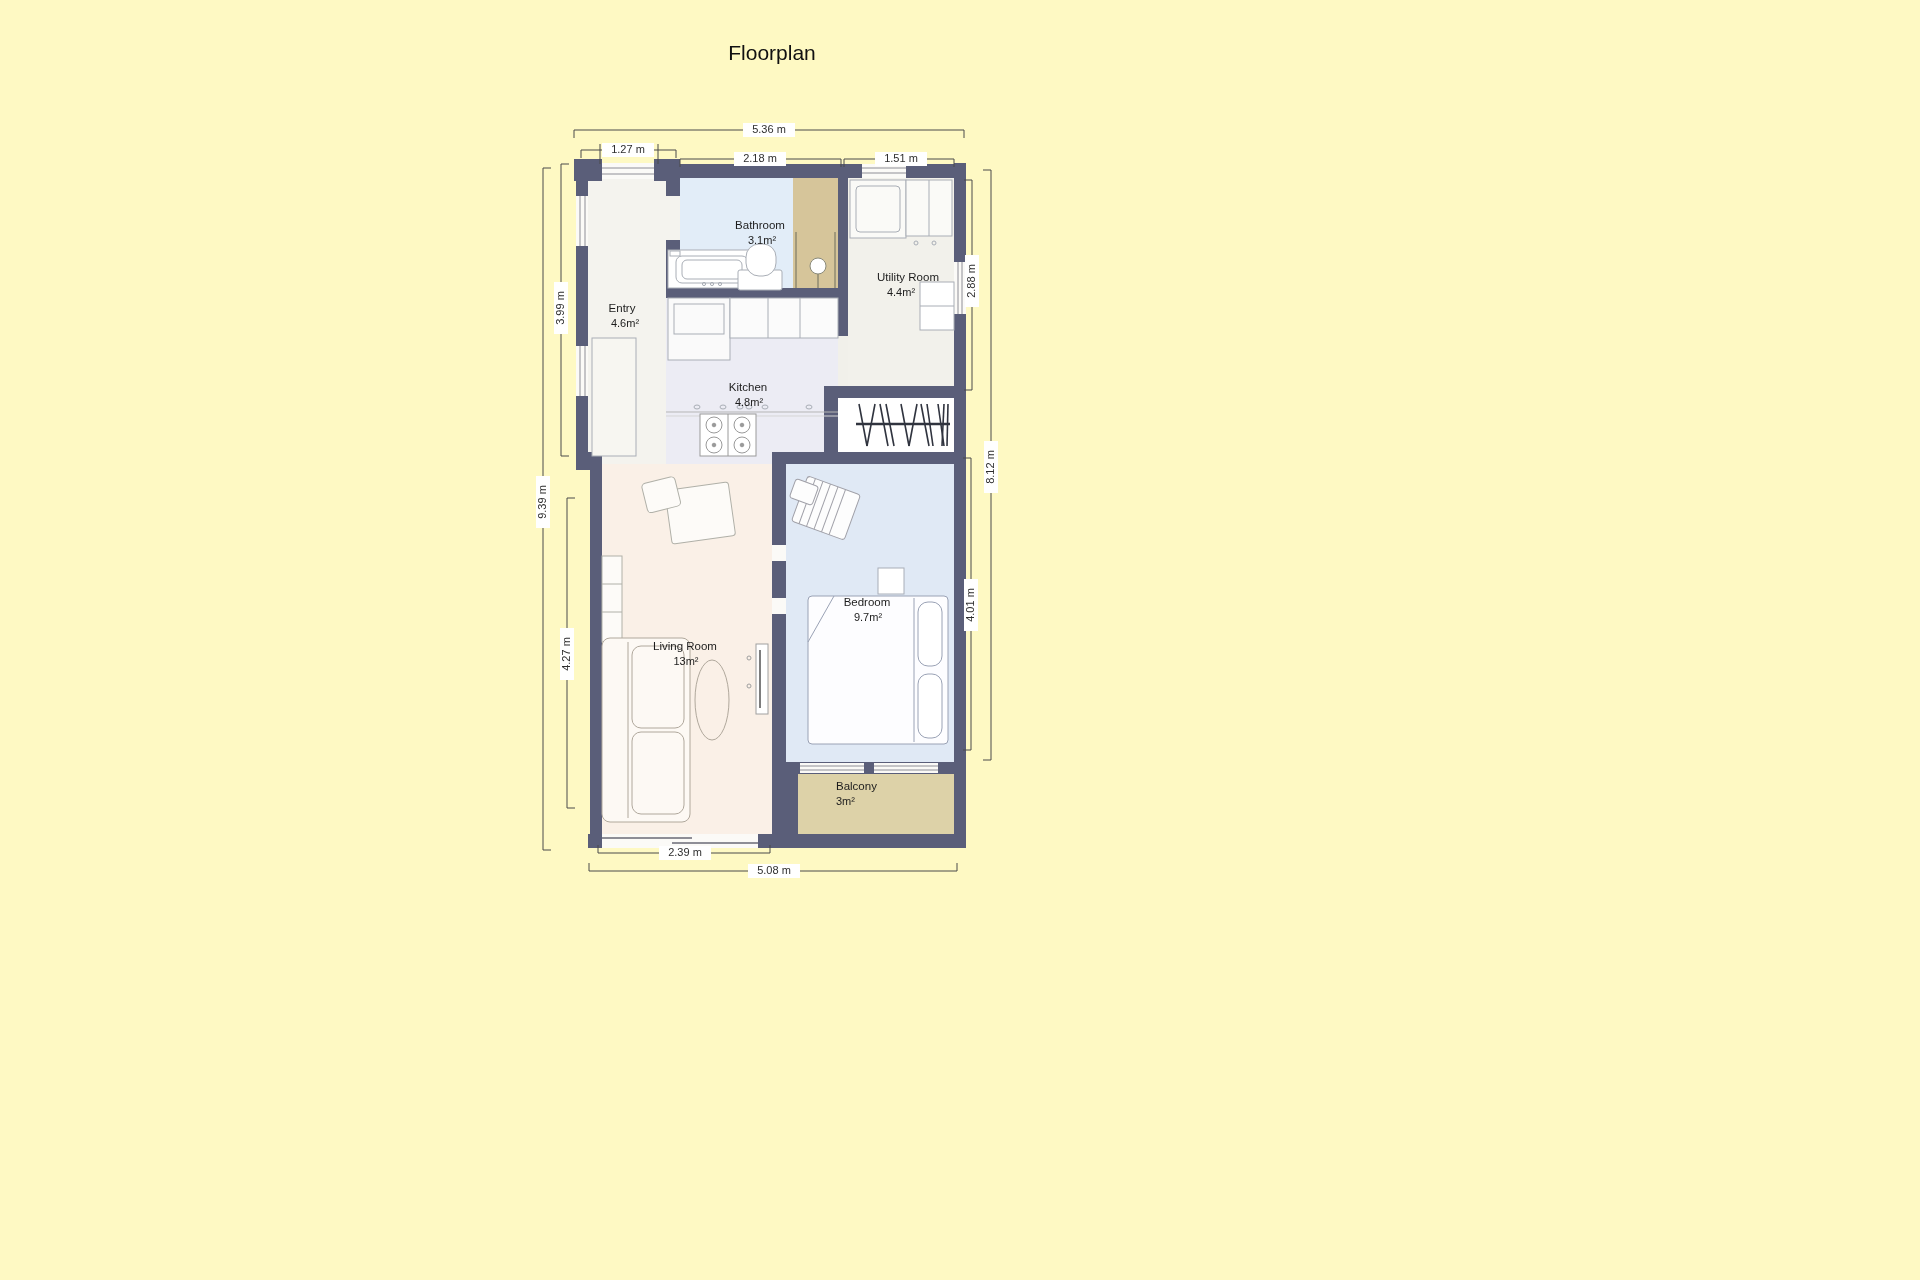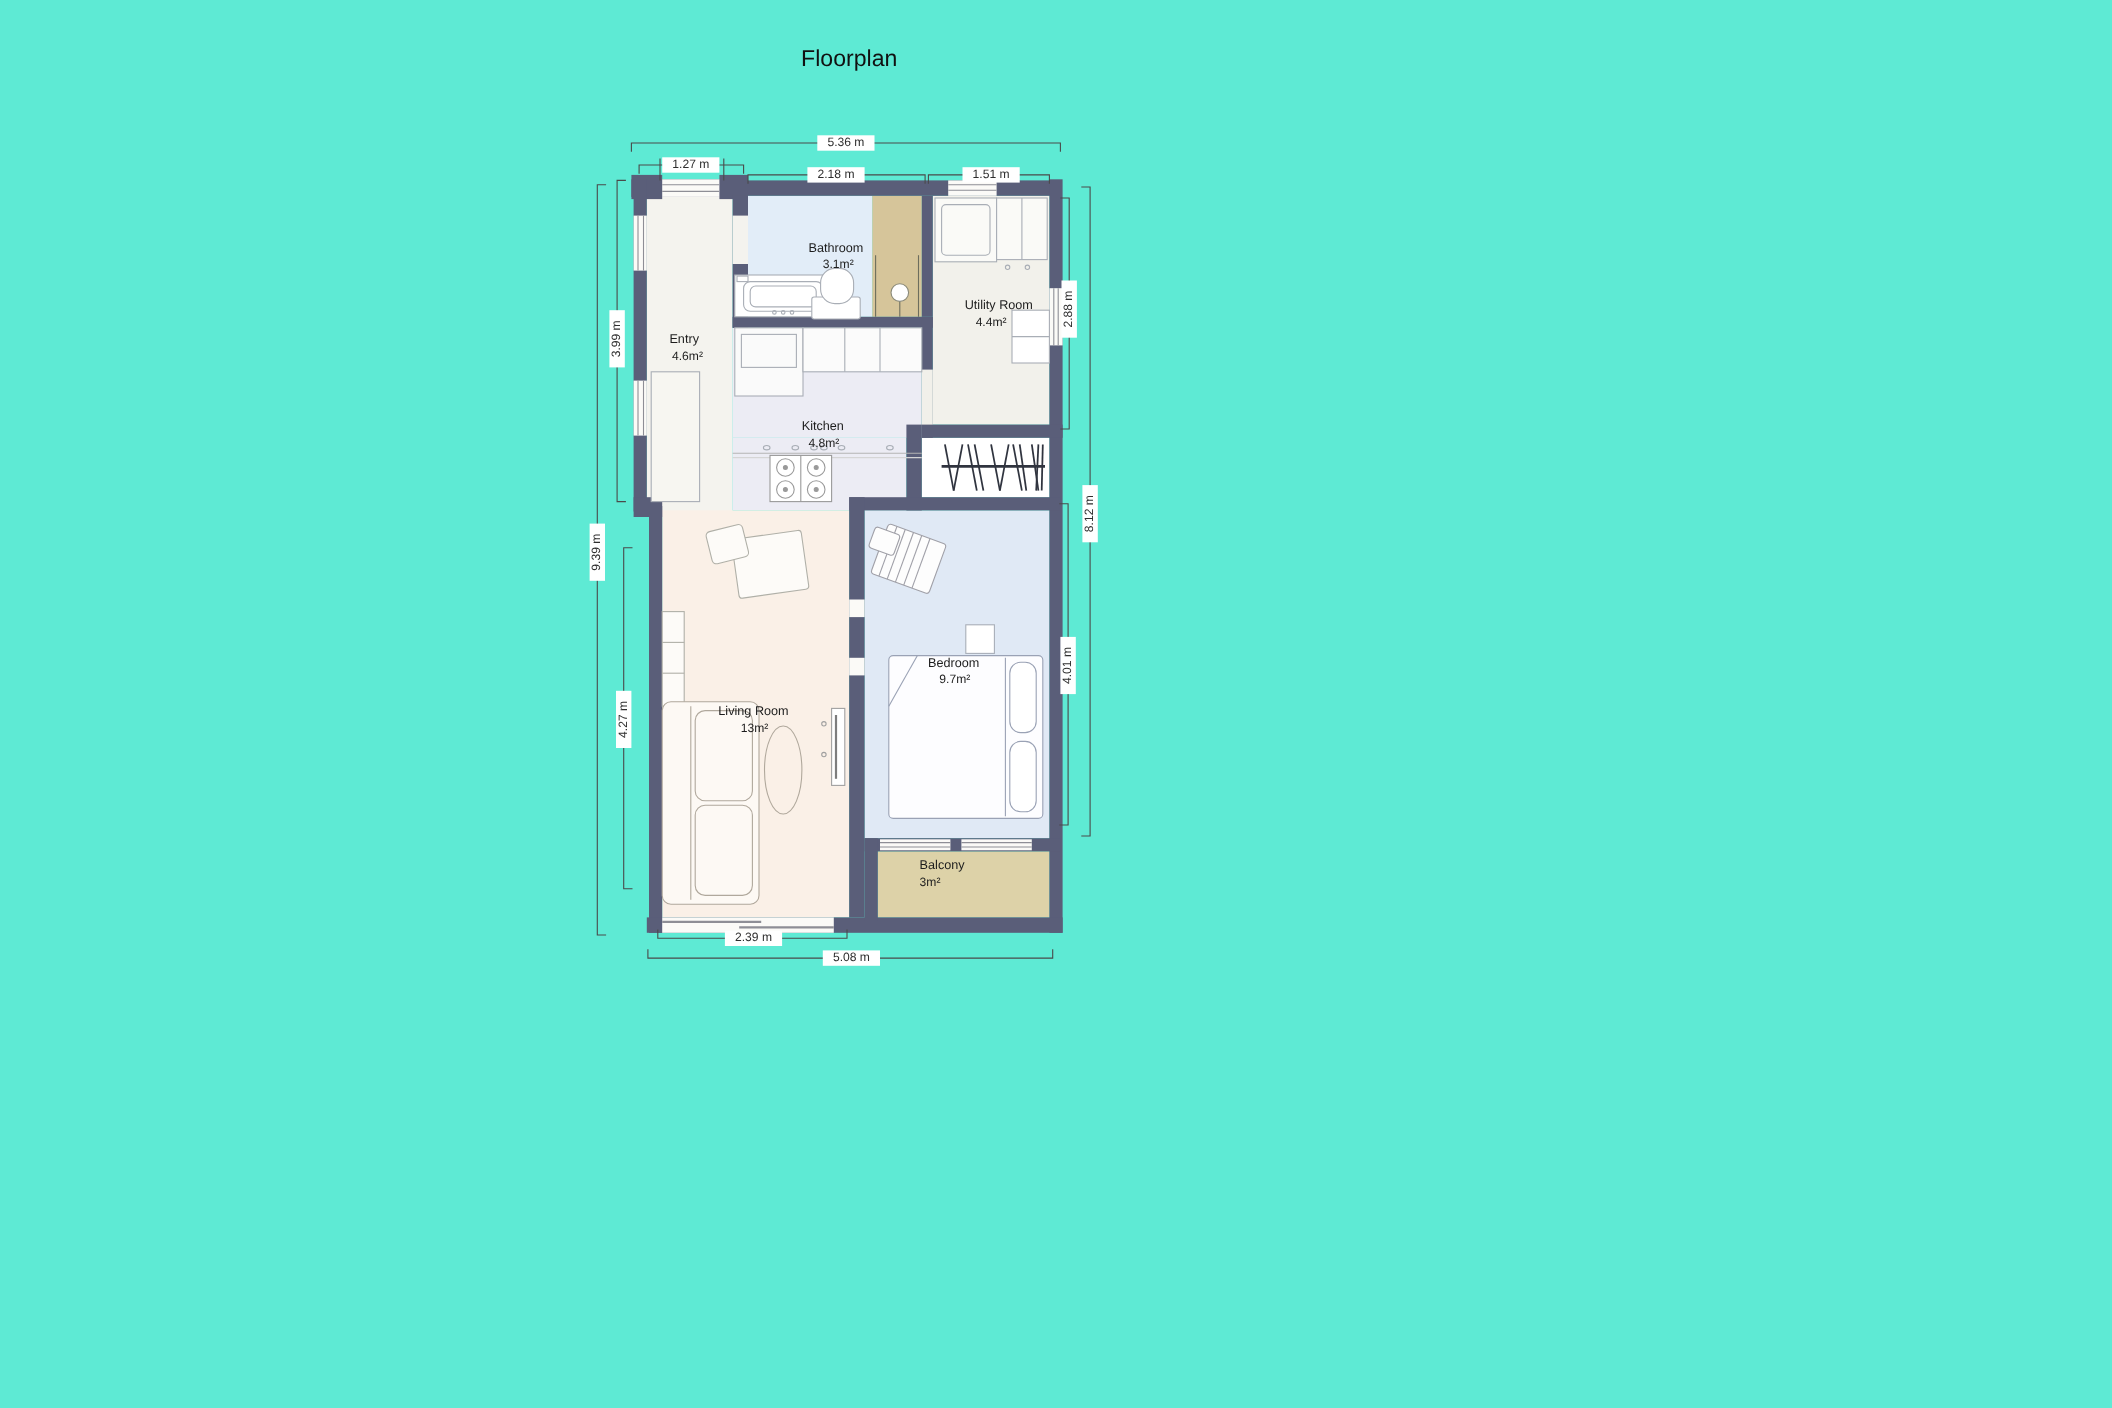--- a/index.html
+++ b/index.html
@@ -1,17 +1,17 @@
 <!DOCTYPE html>
 <html><head>
 <meta charset="utf-8">
 <style>
   html,body{margin:0;padding:0;background:#ffffff;}
   body{font-family:"Liberation Sans", sans-serif;}
-  .stage{position:relative;width:1920px;height:1280px;background:#5eead4;overflow:hidden;}
+  .stage{position:relative;width:1920px;height:1280px;background:#fef9c3;overflow:hidden;}
   svg{display:block;}
   text{font-family:"Liberation Sans", sans-serif;}
   .room-name{font-size:11.5px;fill:#1d1d1d;}
   .room-area{font-size:11px;fill:#1d1d1d;}
   .dim-text{font-size:11px;fill:#2e2e2e;}
   .title-text{font-size:21px;fill:#111;}
 </style>
 </head>
 <body>
 

